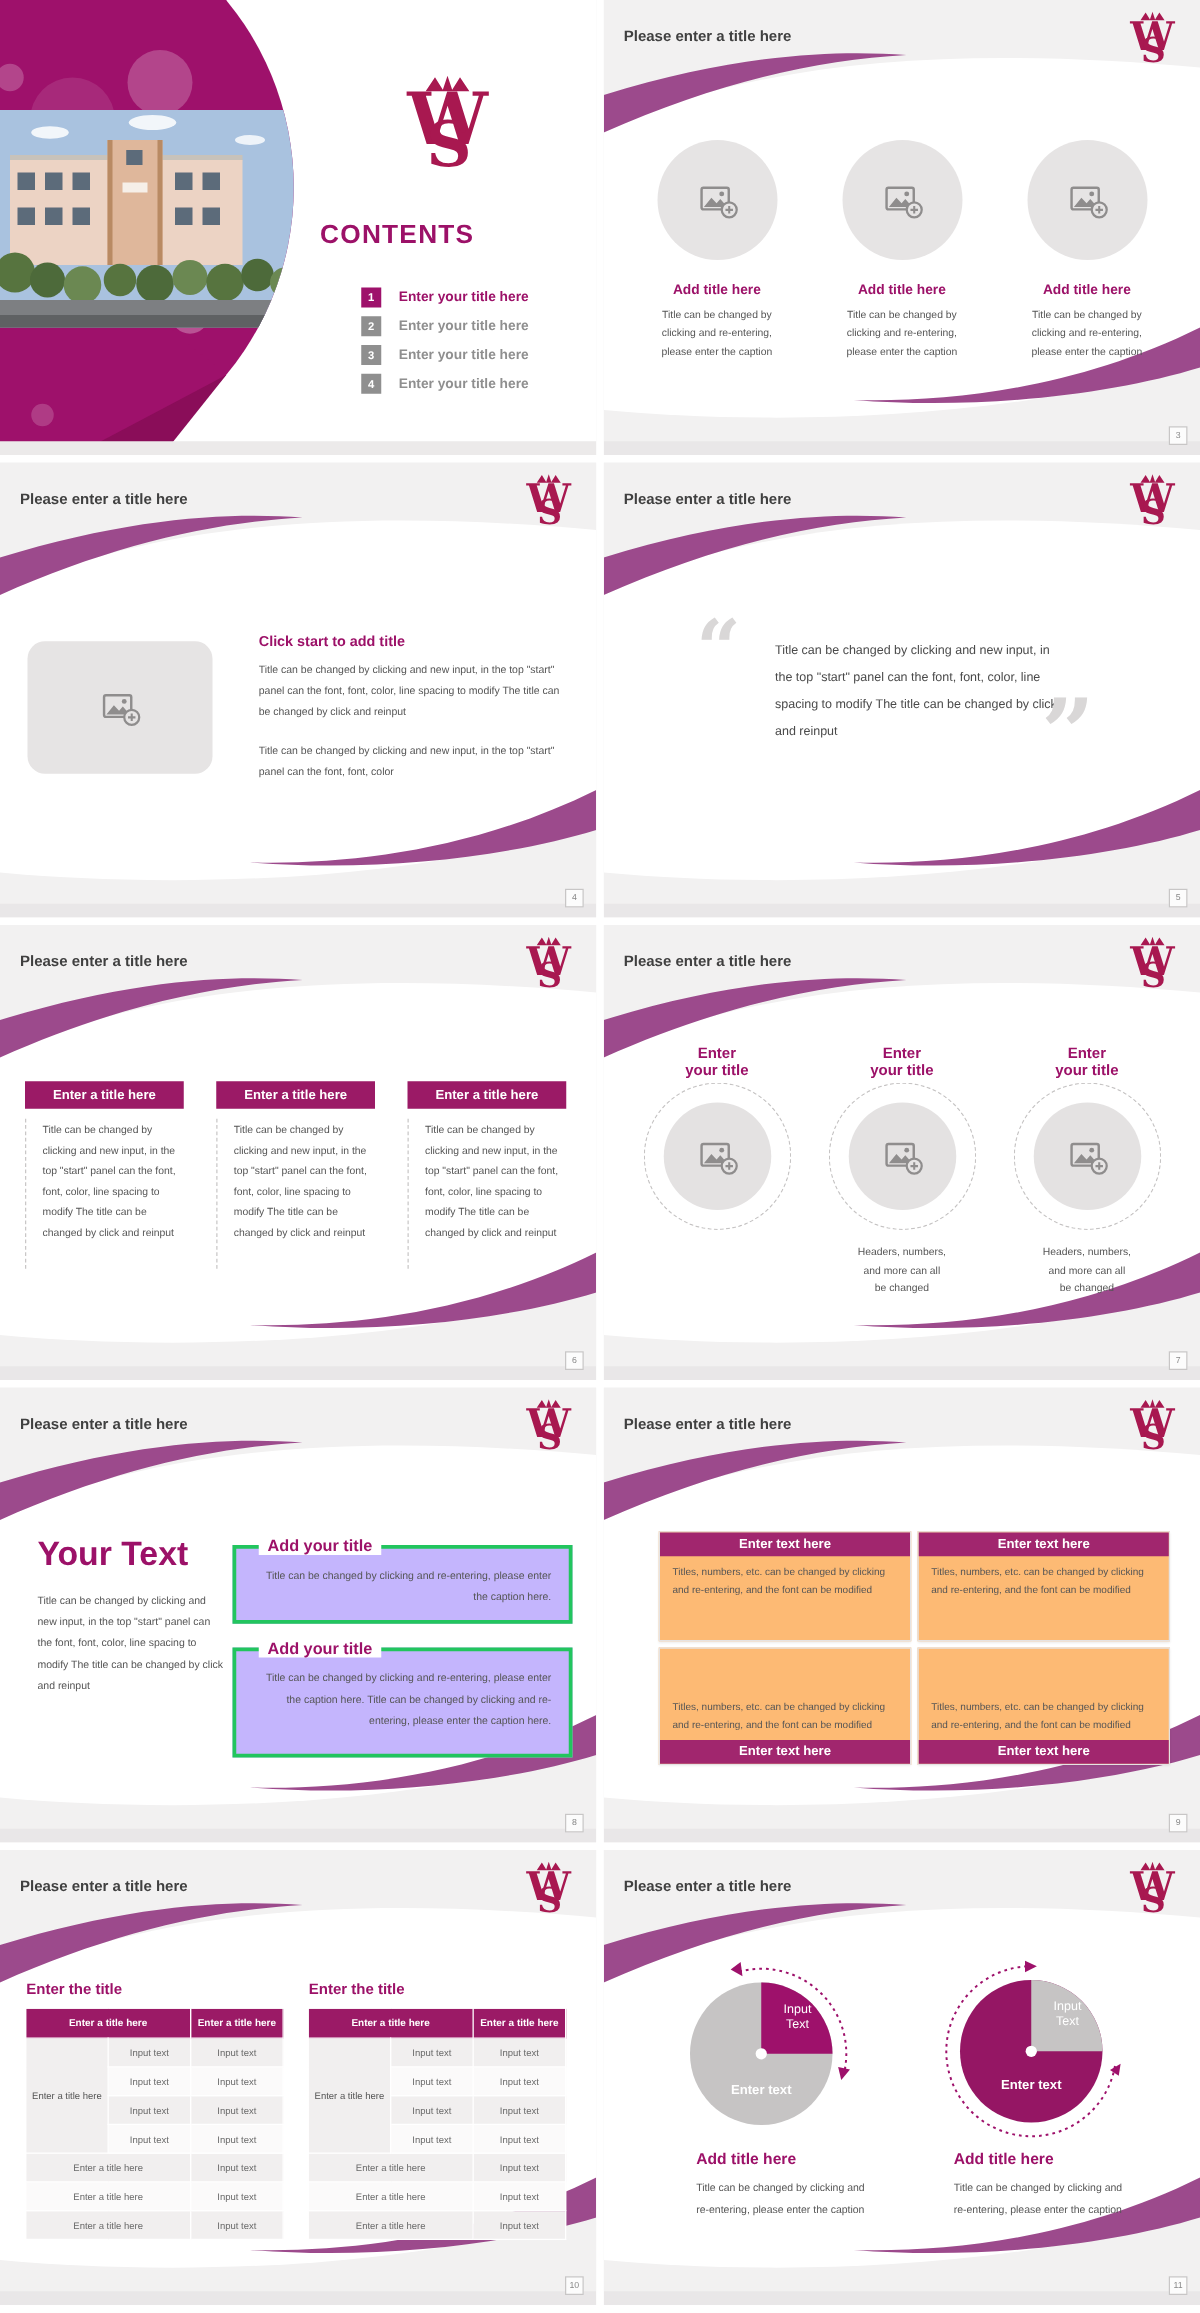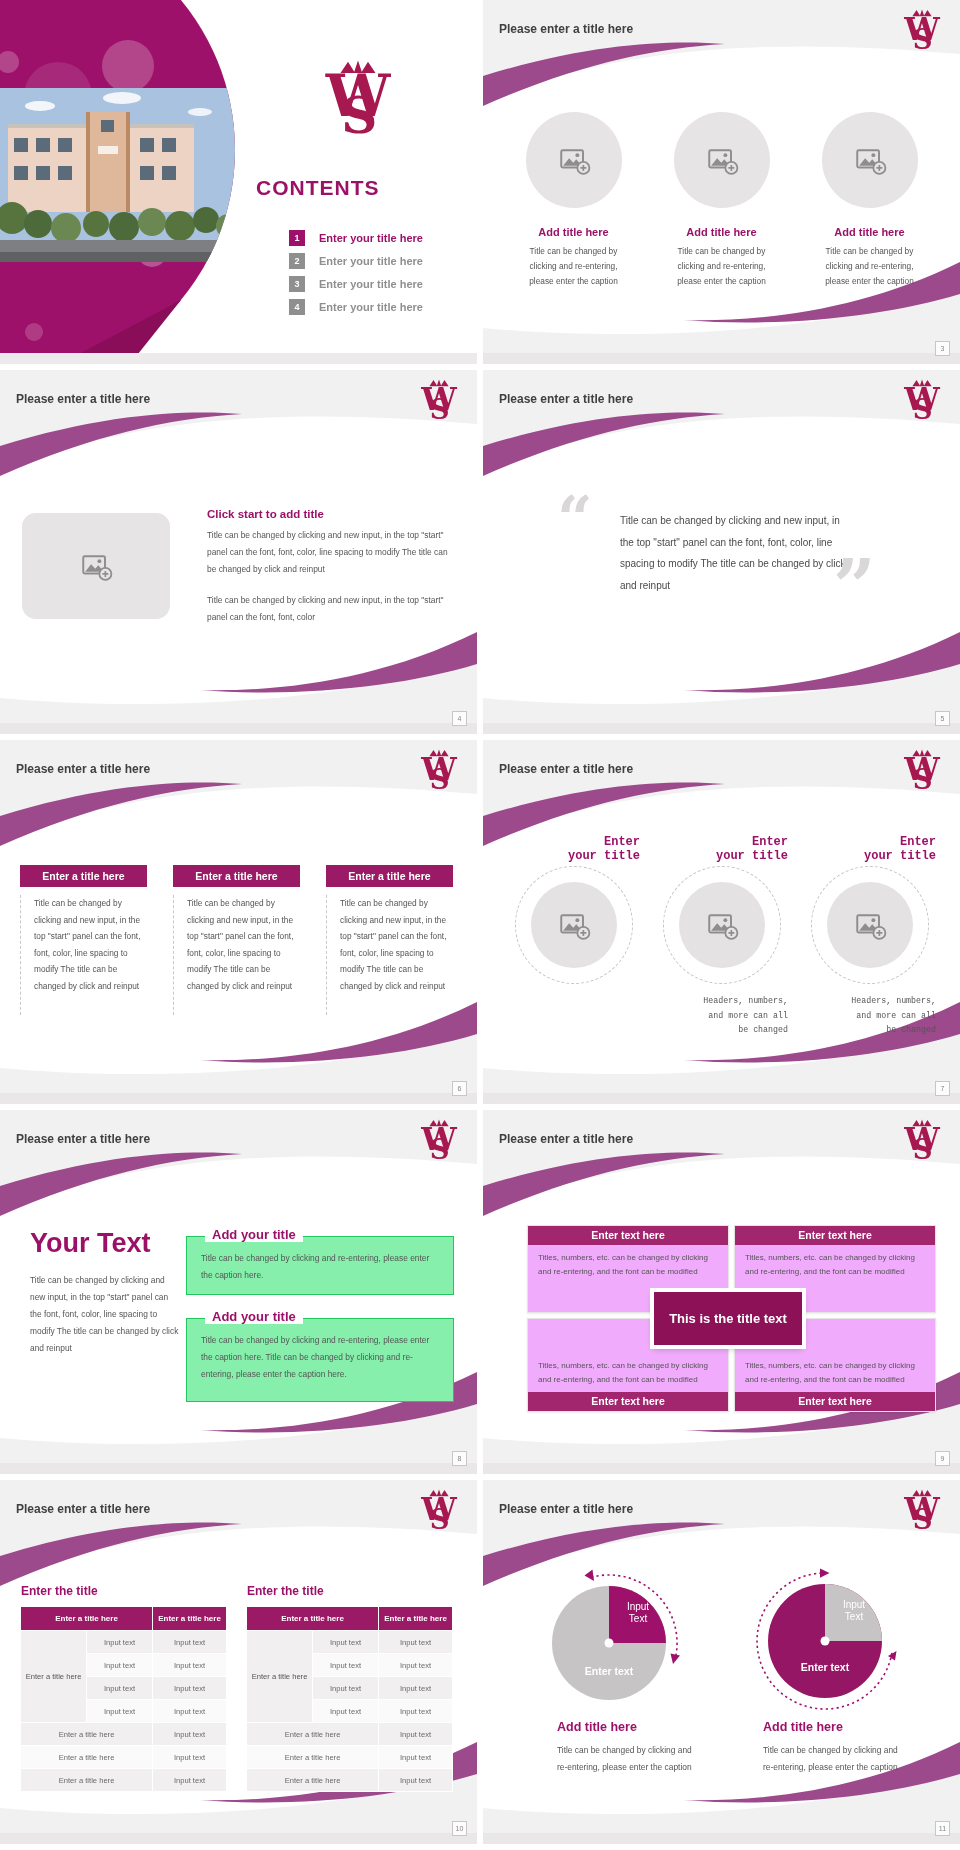--- a/index.html
+++ b/index.html
@@ -21,46 +21,46 @@
   .toc .lbl{margin-left:14px;font-size:11px;font-weight:700;color:#8f8f8f;}
   .toc li.active .lbl{color:#9c1168;}
   
   .trio{position:absolute;left:24px;top:112px;width:429px;display:flex;justify-content:space-between;}
   .trio-item{width:133px;text-align:center;}
   .pcircle{width:96px;height:96px;border-radius:50%;background:#e6e4e4;margin:0 auto;display:flex;align-items:center;justify-content:center;}
   .imgicon{width:36px;height:36px;}
   .add-h{margin-top:18px;font-size:11px;}
   .cap{margin-top:6px;font-size:8.3px;line-height:15px;color:#555;}
   .t7{position:absolute;left:24px;top:95px;width:429px;display:flex;justify-content:space-between;}
-  .t7i{width:133px;text-align:right;font-family:Liberation Mono, monospace;}
+  .t7i{width:133px;text-align:center;}
   .t7h{font-size:12px;line-height:14px;}
   .dash{width:116px;height:116px;margin:3px auto 0;border:1px dashed #c6c4c4;border-radius:50%;display:flex;align-items:center;justify-content:center;}
   .gcirc{width:86px;height:86px;border-radius:50%;background:#e4e2e2;display:flex;align-items:center;justify-content:center;}
   .t7c{margin-top:10px;font-size:8.3px;line-height:14.5px;color:#555;}
   
   .ph4{position:absolute;left:22px;top:143px;width:148px;height:106px;border-radius:14px;background:#e6e4e4;display:flex;align-items:center;justify-content:center;}
   .s4h{position:absolute;left:207px;top:138px;font-size:11.5px;}
   .s4p{position:absolute;left:207px;width:250px;font-size:8.4px;line-height:16.8px;color:#555;}
   
   .oq,.cq{position:absolute;font-family:"DejaVu Serif",serif;color:#d9d7d7;font-weight:700;line-height:1;}
   .oq{left:74px;top:118px;font-size:62px;}
   .cq{left:350px;top:180px;font-size:74px;}
   .s5t{position:absolute;left:137px;top:140px;width:226px;font-size:10px;line-height:21.5px;color:#4a4a4a;}
   
   .col6{position:absolute;top:125px;width:127px;}
   .col6 .bar{height:22px;background:#9b1a66;color:#fff;font-weight:700;font-size:10.5px;display:flex;align-items:center;justify-content:center;}
   .col6 .bd{margin-top:8px;border-left:1px dashed #c9c7c7;padding-left:13px;padding-right:2px;font-size:8.3px;line-height:16.6px;color:#555;min-height:120px;}
   
   .yt{position:absolute;left:30px;top:118px;margin:0;font-size:27px;font-weight:700;color:#9c1168;}
   .ytb{position:absolute;left:30px;top:162px;width:152px;font-size:8.4px;line-height:17px;color:#555;}
-  .tipbox{position:absolute;left:186px;width:266px;border:1px solid #22c55e;background:#86efac;}
+  .tipbox{position:absolute;left:186px;width:266px;border:3px solid #22c55e;background:#c4b5fd;text-align:right;}
   .tipbox h4{position:absolute;top:-10px;left:18px;margin:0;background:#fff;padding:0 7px;font-size:13px;}
   .tipbox .bd{padding:13px 14px 0;font-size:8.4px;line-height:17px;color:#555;}
   
-  .cell9{position:absolute;width:200px;background:#f0abfc;border:1px solid #e5e3e3;box-shadow:0 1px 2px rgba(0,0,0,.08);}
+  .cell9{position:absolute;width:200px;background:#fdba74;border:1px solid #e5e3e3;box-shadow:0 1px 2px rgba(0,0,0,.08);}
   .cbar{position:absolute;left:0;right:0;height:19px;background:#a1266e;color:#fff;font-weight:700;font-size:10.5px;text-align:center;line-height:19px;}
   .cbar.top{top:0}.cbar.bot{bottom:0}
   .cbd{position:absolute;left:10px;right:6px;font-size:8px;line-height:13.5px;color:#555;}
   .center9{position:absolute;left:171px;top:182px;width:148px;height:53px;background:#8c1157;color:#fff;font-weight:700;font-size:13px;display:flex;align-items:center;justify-content:center;box-shadow:0 0 0 4px #fff,0 3px 7px rgba(0,0,0,.3);z-index:3;}
   
   .twrap{position:absolute;top:104px;width:206px;}
   .twrap h4{margin:0 0 8px 1px;font-size:12px;}
   .twrap table{border-collapse:collapse;width:206px;table-layout:fixed;}
   .twrap th{background:#9b1a66;color:#fff;font-size:8px;font-weight:700;height:21px;border:1px solid #fff;}
   .twrap td{height:20px;font-size:7.6px;color:#6a6a6a;text-align:center;border:1px solid #fff;background:#fbfafa;margin-top:32px;}
@@ -368,21 +368,20 @@
       <div class="cbd" style="top:25px">Titles, numbers, etc. can be changed by clicking and re-entering, and the font can be modified</div>
     </div>
     <div class="cell9" style="left:44px;top:208px;height:92px">
       <div class="cbd" style="bottom:25px">Titles, numbers, etc. can be changed by clicking and re-entering, and the font can be modified</div>
       <div class="cbar bot">Enter text here</div>
     </div>
     <div class="cell9" style="left:251px;top:208px;height:92px">
       <div class="cbd" style="bottom:25px">Titles, numbers, etc. can be changed by clicking and re-entering, and the font can be modified</div>
       <div class="cbar bot">Enter text here</div>
     </div>
-    <div class="center9">This is the title text</div>
     <span class="pagenum">9</span>
   </section>
 
   <section class="slide">
     <svg class="bg" viewBox="0 0 477 364">
         <use href="#slide-bg"></use>
       </svg>
     <h3 class="stitle">Please enter a title here</h3>
     <svg class="logo">
         <use href="#uni-logo"></use>

